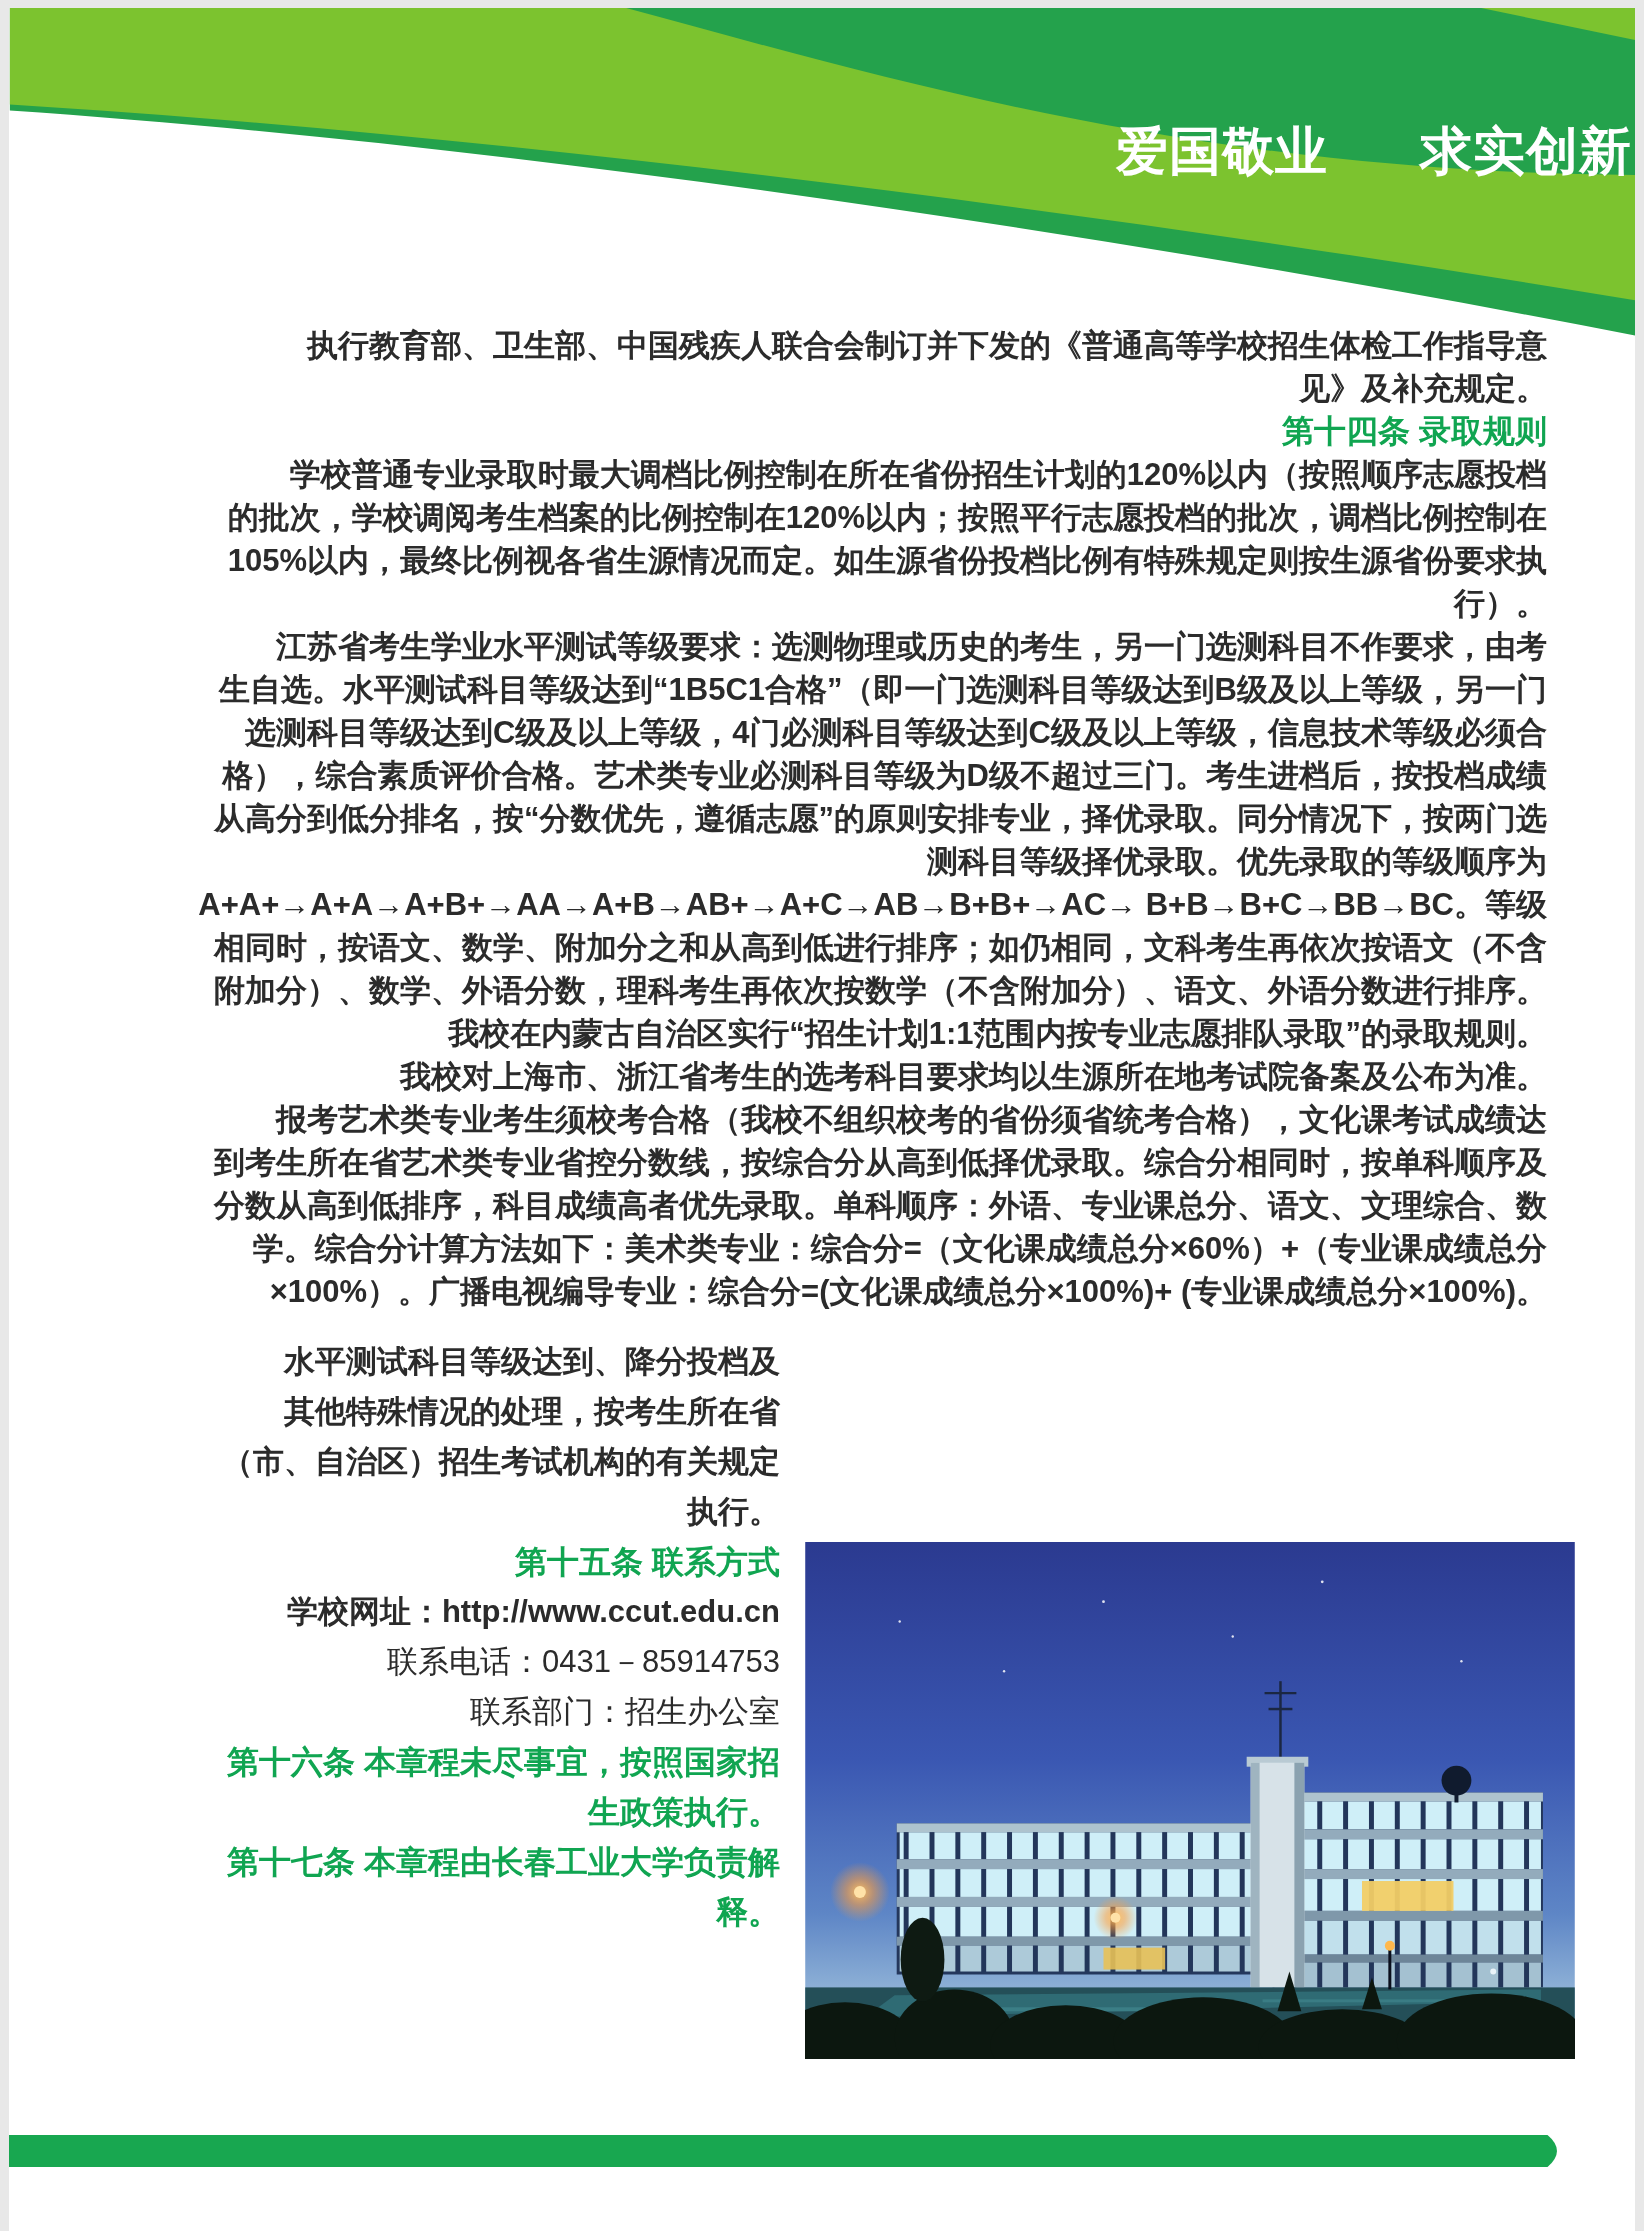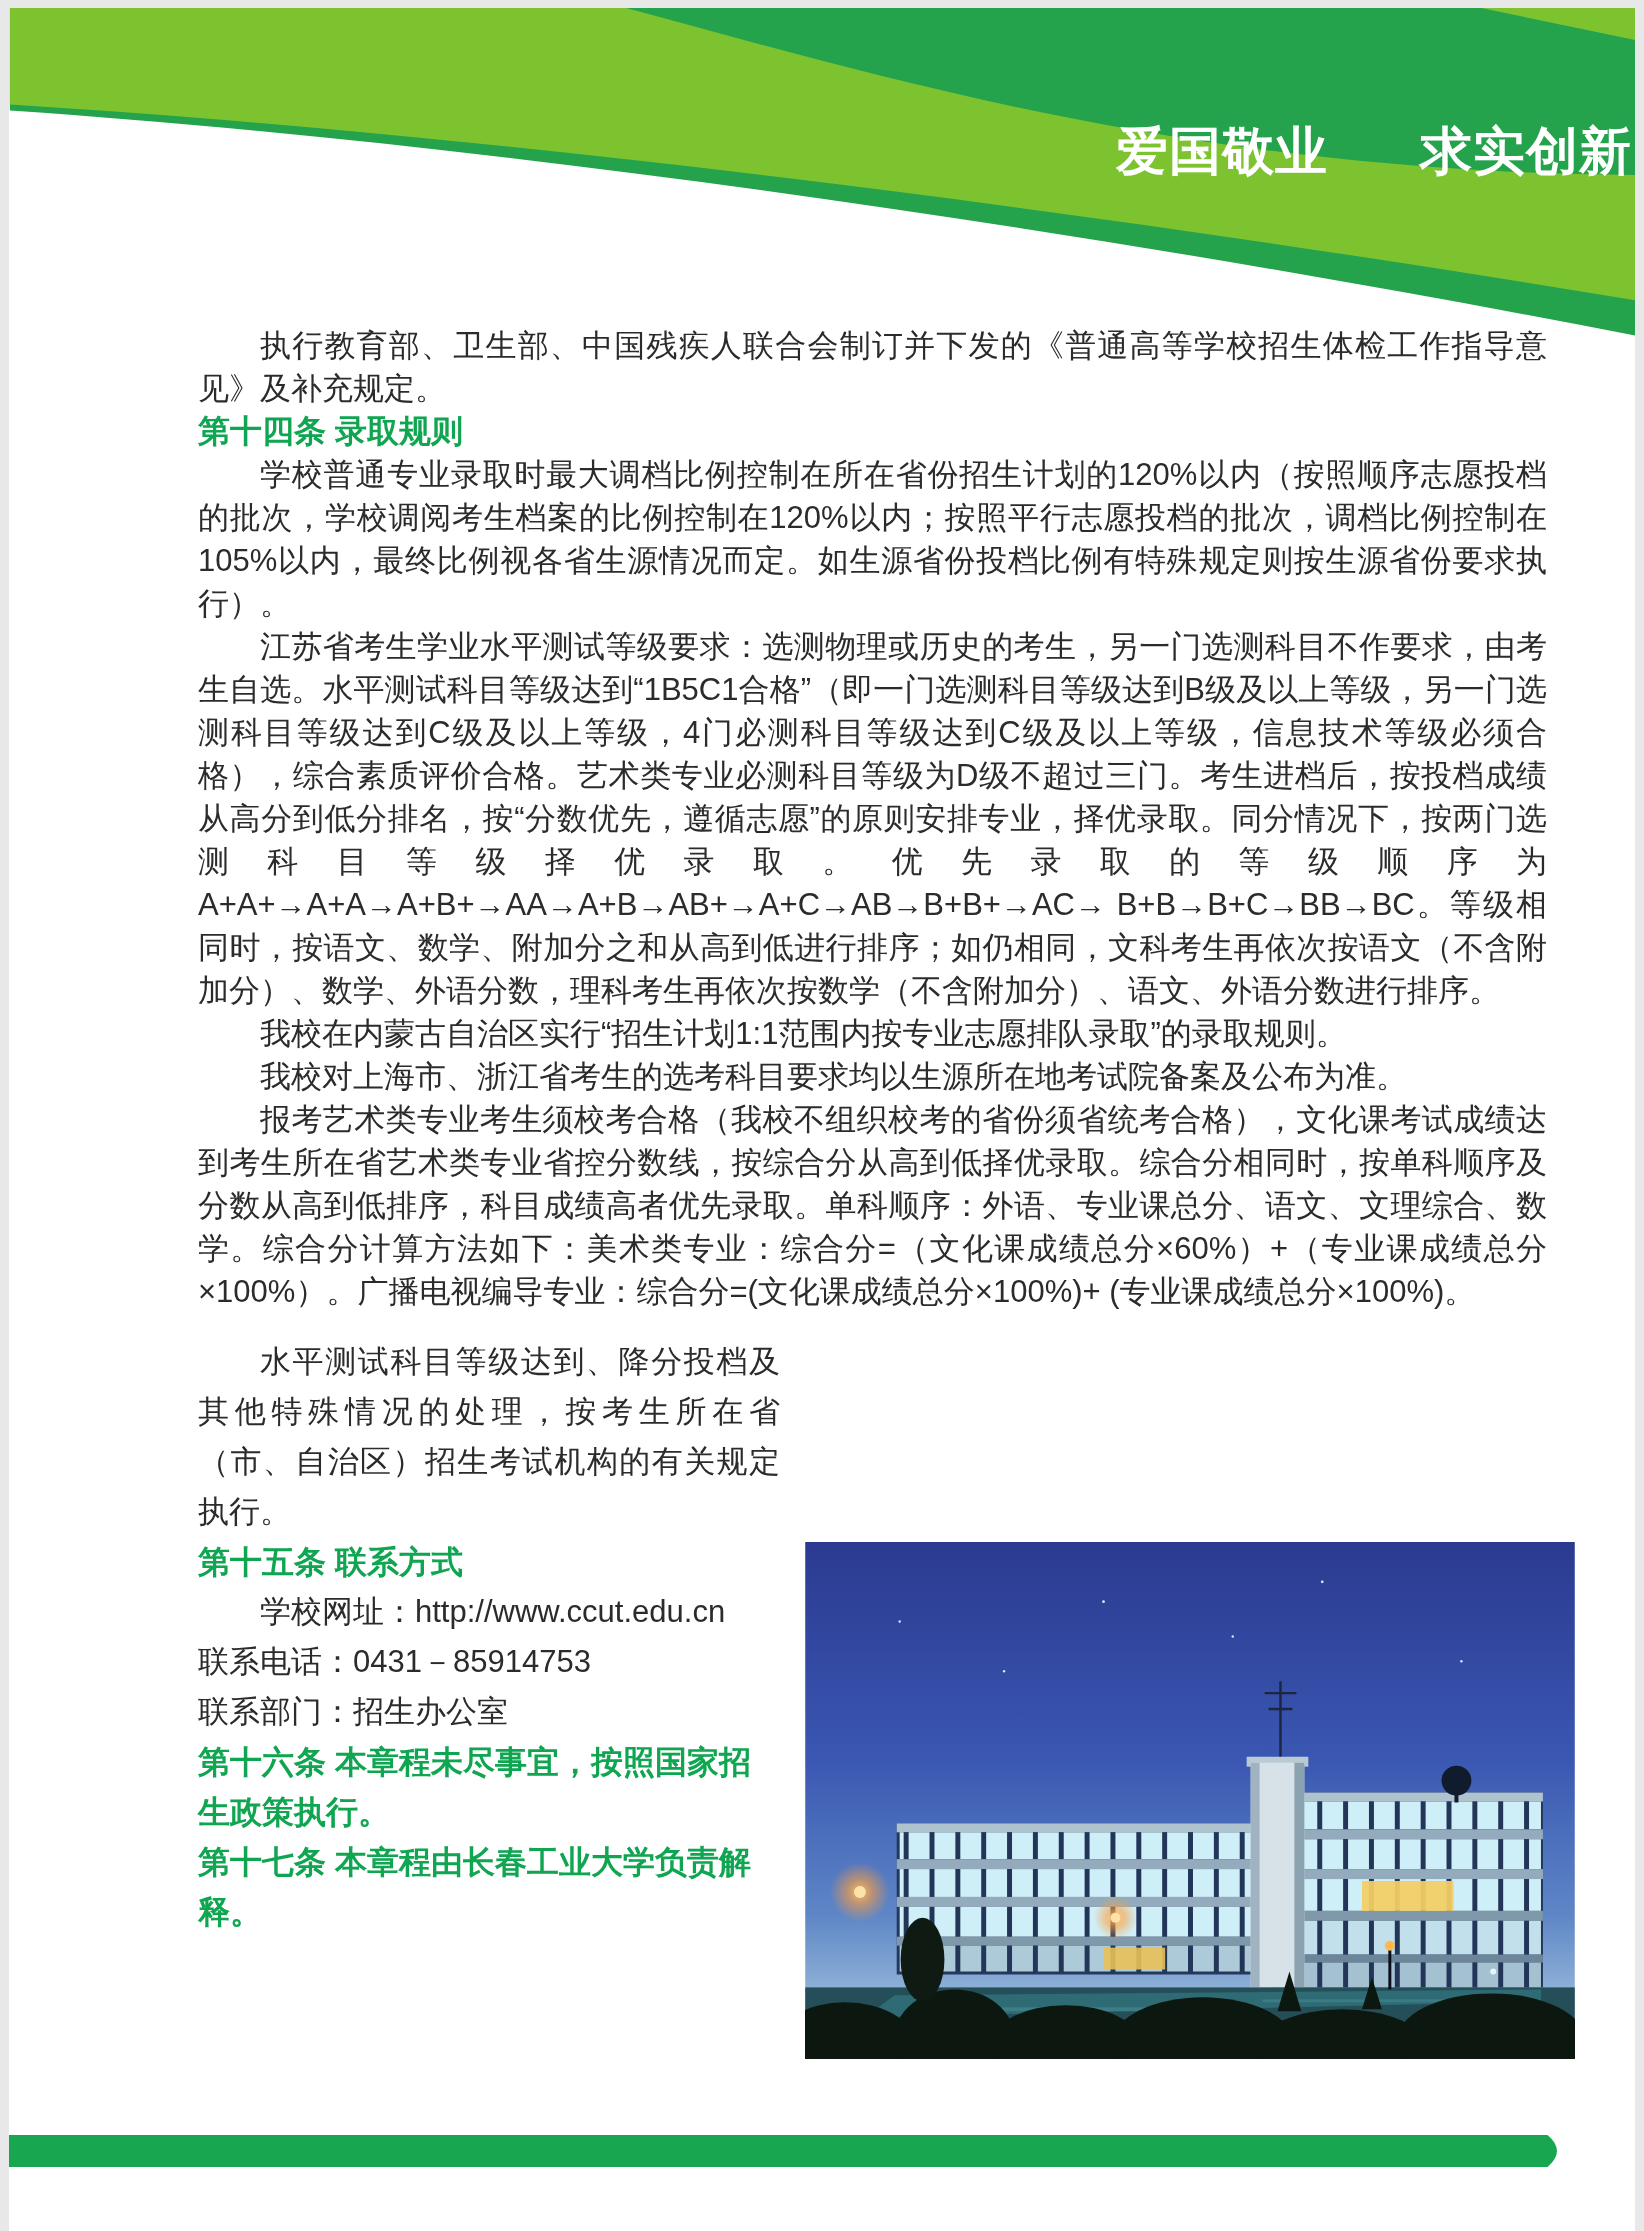--- a/index.html
+++ b/index.html
@@ -10,22 +10,22 @@
   }
   .header-art{position:absolute;top:0;left:0;display:block;}
   .motto{
     position:absolute;left:1107px;top:109px;display:flex;gap:92px;
     color:#ffffff;font-size:52px;font-weight:bold;letter-spacing:1px;white-space:nowrap;
   }
   .content{
     position:absolute;left:189px;top:316px;width:1349px;
     font-size:31px;line-height:43px;text-align:justify;
   }
-  .content p{margin:0;}
-  .indent{text-indent:62px;}
+  .content p{margin:0;text-align:right;}
+  .indent{text-indent:62px;font-weight:bold;}
   .green-head{
     color:#10a551;font-weight:bold;font-size:32px;line-height:43px;margin:0;text-align:left;
   }
   .bottom-section{margin-top:24px;line-height:50px;}
   .leftcol{width:582px;}
   .leftcol .green-head{line-height:50px;}
   .contact-line{text-indent:0;}
   .photo{
     position:absolute;left:796px;top:1534px;width:770px;height:517px;display:block;
   }

